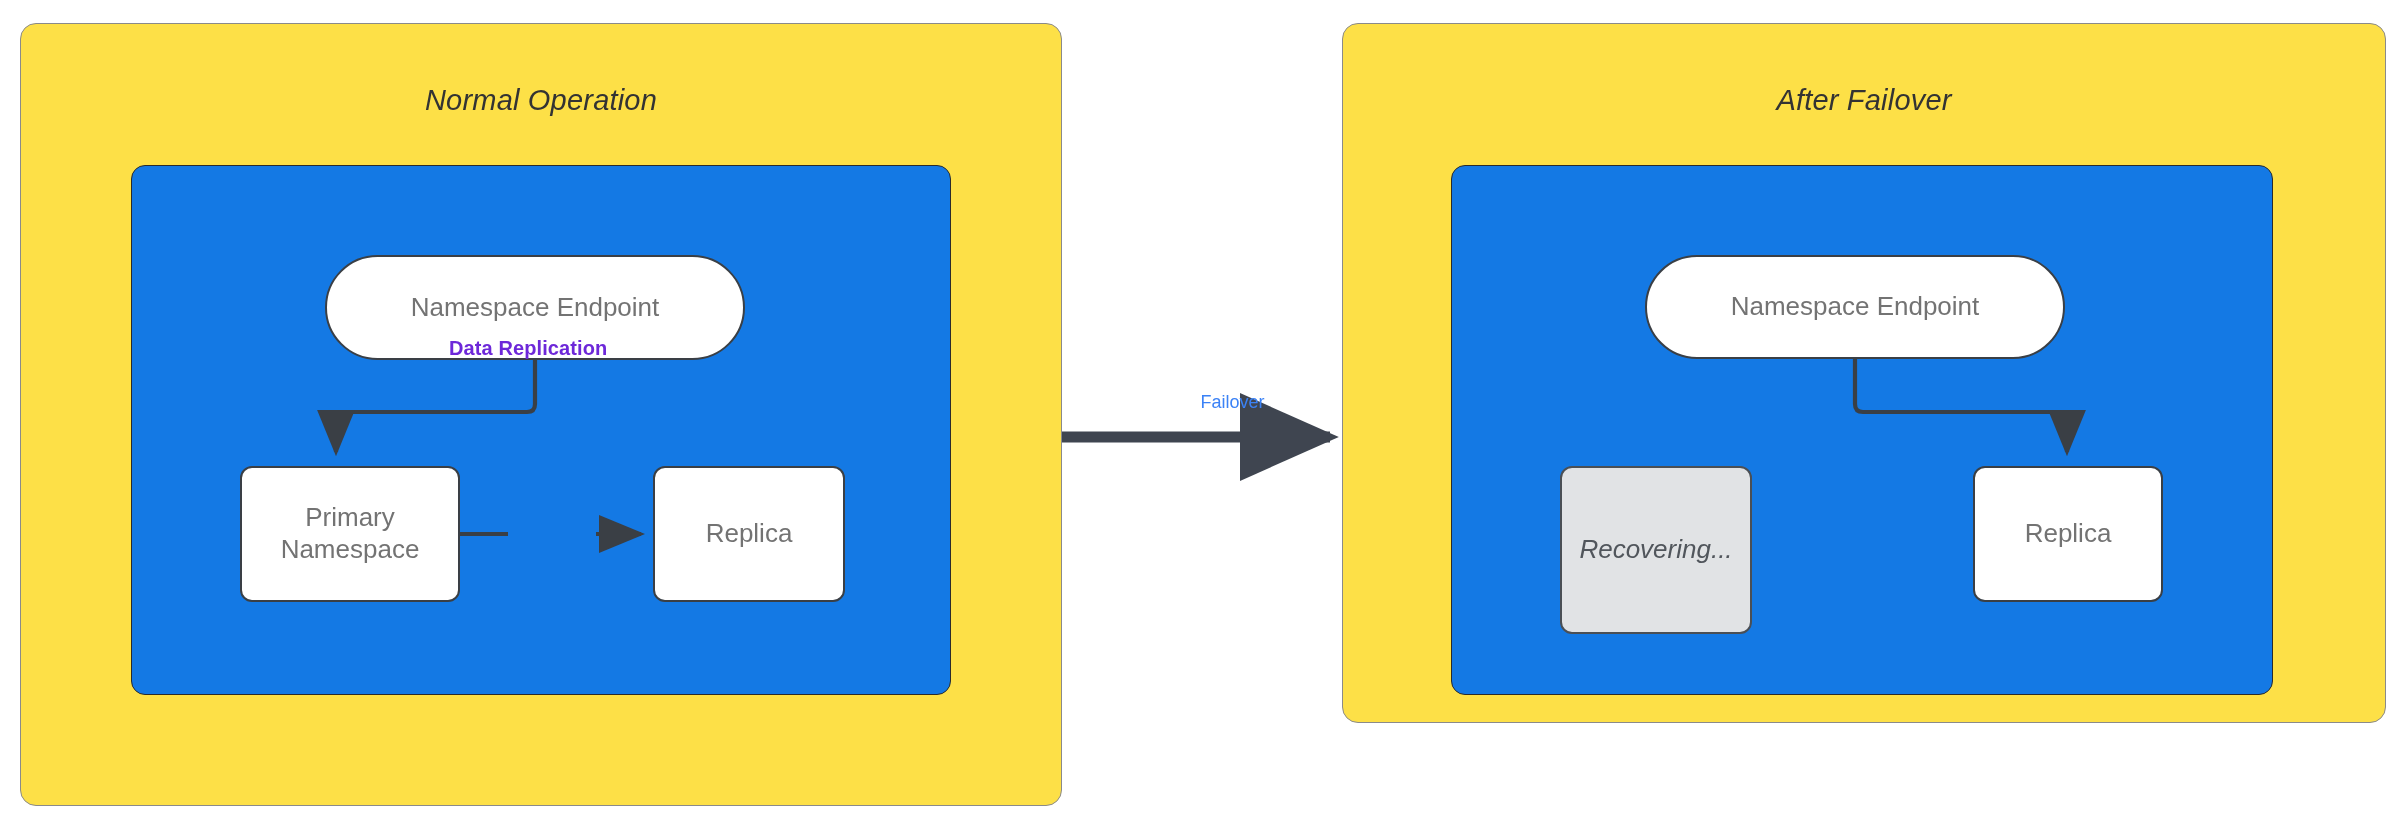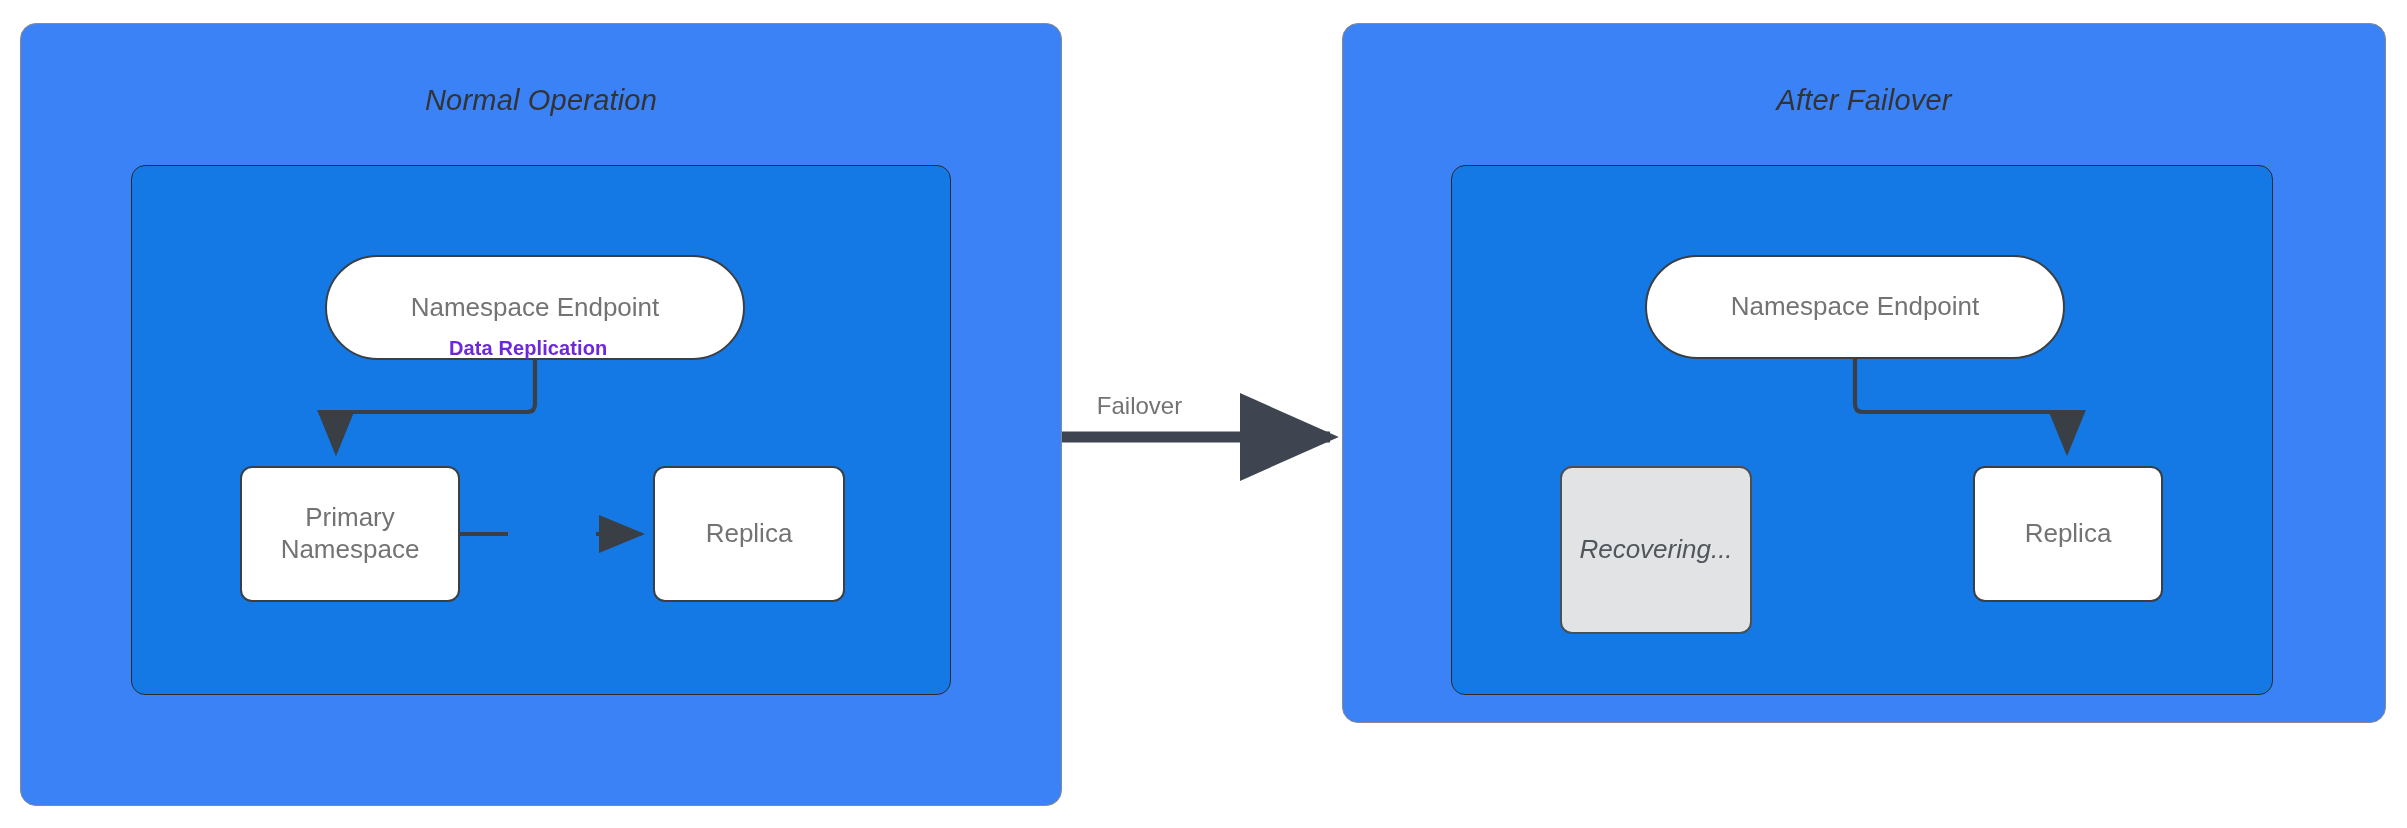--- a/index.html
+++ b/index.html
@@ -16,21 +16,21 @@
     width: 2407px;
     height: 828px;
     background: #ffffff;
     overflow: hidden;
   }
 
   
   .panel {
     position: absolute;
     box-sizing: border-box;
-    background: #3b82f6;
+    background: #fde047;
     border: 1.6px solid #8a8a8a;
     border-radius: 16px;
   }
   #panel-left  { left: 20px;   top: 23px; width: 1042px; height: 783px; }
   #panel-right { left: 1342px; top: 23px; width: 1044px; height: 700px; }
 
   .panel-title {
     position: absolute;
     top: 60px;
     left: 0;
@@ -117,26 +117,26 @@
   }
   #label-data-replication {
     left: 449px;
     top: 337px;
     transform: translateY(0);
   }
 
   #label-failover {
     position: absolute;
     z-index: 4;
-    left: 998px;
+    left: 1091px;
     top: 392px;
     width: 283px;
     text-align: center;
-    font-size: 24px;
-    color: #737373;
+    font-size: 18px;
+    color: #3b82f6;
     white-space: nowrap;
   }
 </style>
 </head>
 <body>
 
 <div id="stage">
 
   <svg id="wires" viewBox="0 0 2407 828" width="2407" height="828" xmlns="http://www.w3.org/2000/svg">
     <defs>

